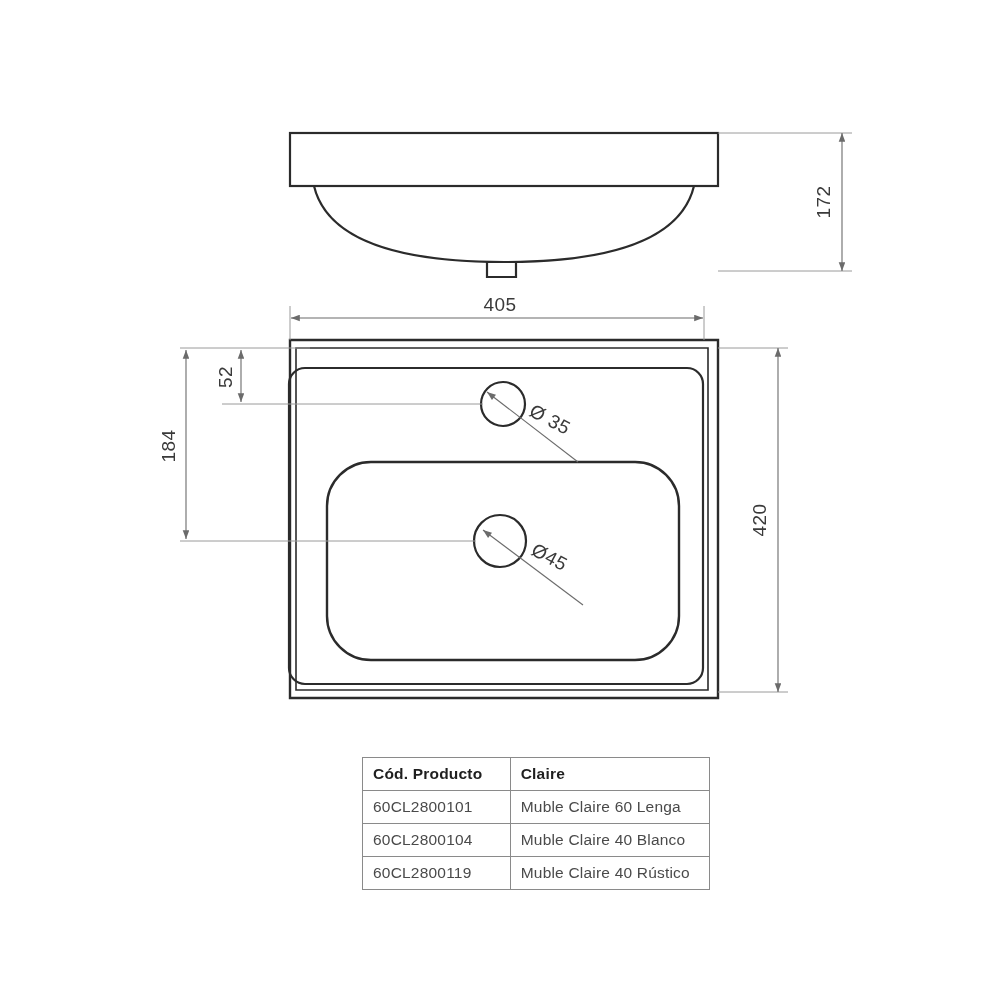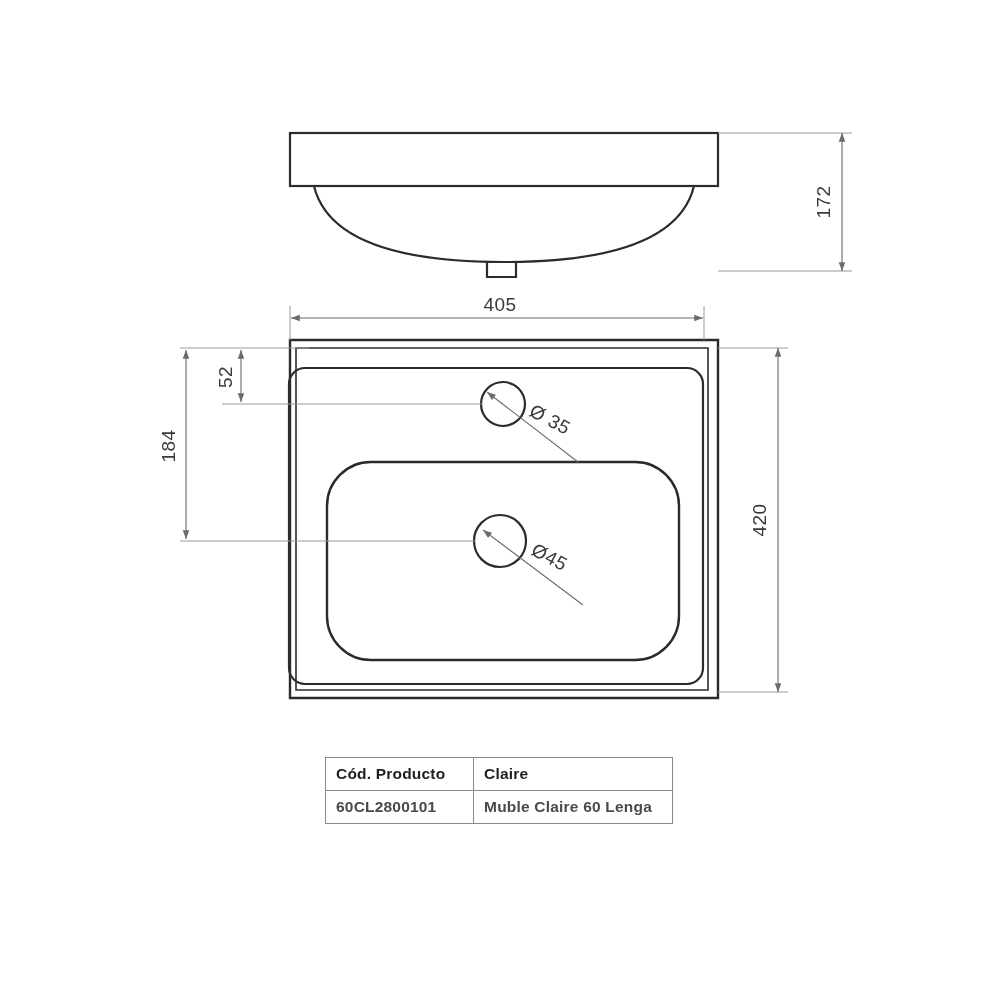--- a/index.html
+++ b/index.html
@@ -36,28 +36,29 @@
   .table-wrap {
     position: absolute;
     left: 325px;
     top: 757px;
     width: 348px;
   }
   table.codes {
     border-collapse: collapse;
     width: 348px;
     font-family: "Liberation Sans", sans-serif;
+    margin-left: 37px;
   }
   table.codes th,
   table.codes td {
     border: 1px solid #8a8a8a;
     padding: 4px 8px 5px 10px;
     text-align: left;
     font-size: 15.5px;
-    font-weight: bold;
+    font-weight: normal;
     height: 23px;
     vertical-align: middle;
     letter-spacing: 0.2px;
   }
   table.codes th {
     font-weight: bold;
     color: #1f1f1f;
     font-size: 15.5px;
   }
   table.codes td {
@@ -157,17 +158,25 @@
         <tr>
           <th class="col-code">Cód. Producto</th>
           <th class="col-name">Claire</th>
         </tr>
       </thead>
       <tbody>
         <tr>
           <td>60CL2800101</td>
           <td>Muble Claire 60 Lenga</td>
         </tr>
+        <tr>
+          <td>60CL2800104</td>
+          <td>Muble Claire 40 Blanco</td>
+        </tr>
+        <tr>
+          <td>60CL2800119</td>
+          <td>Muble Claire 40 Rústico</td>
+        </tr>
       </tbody>
     </table>
   </div>
 
 </div>
 
 </body></html>

